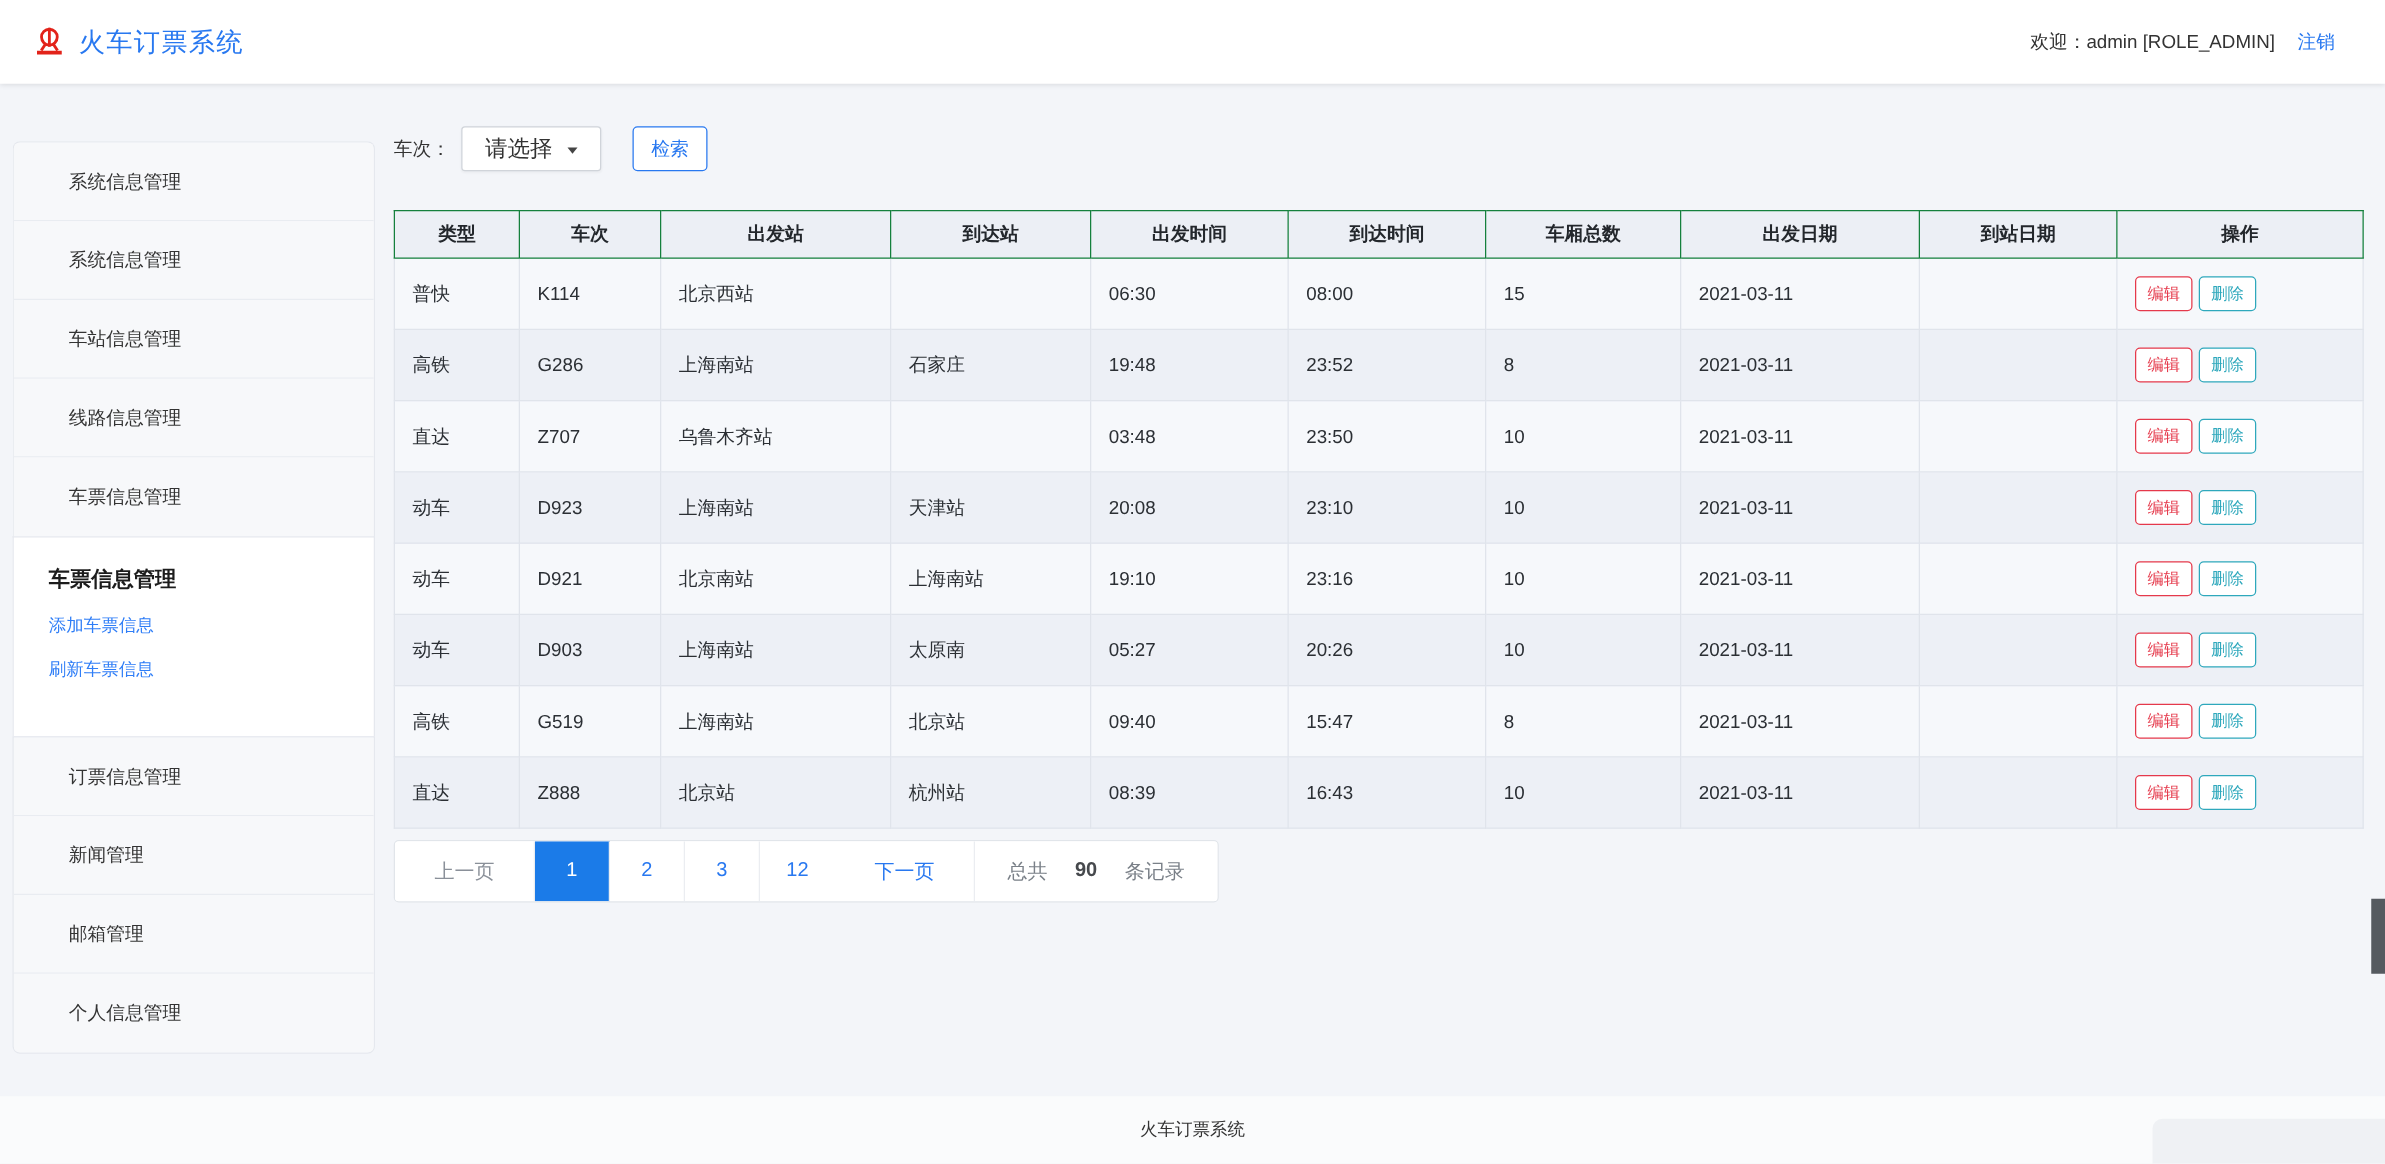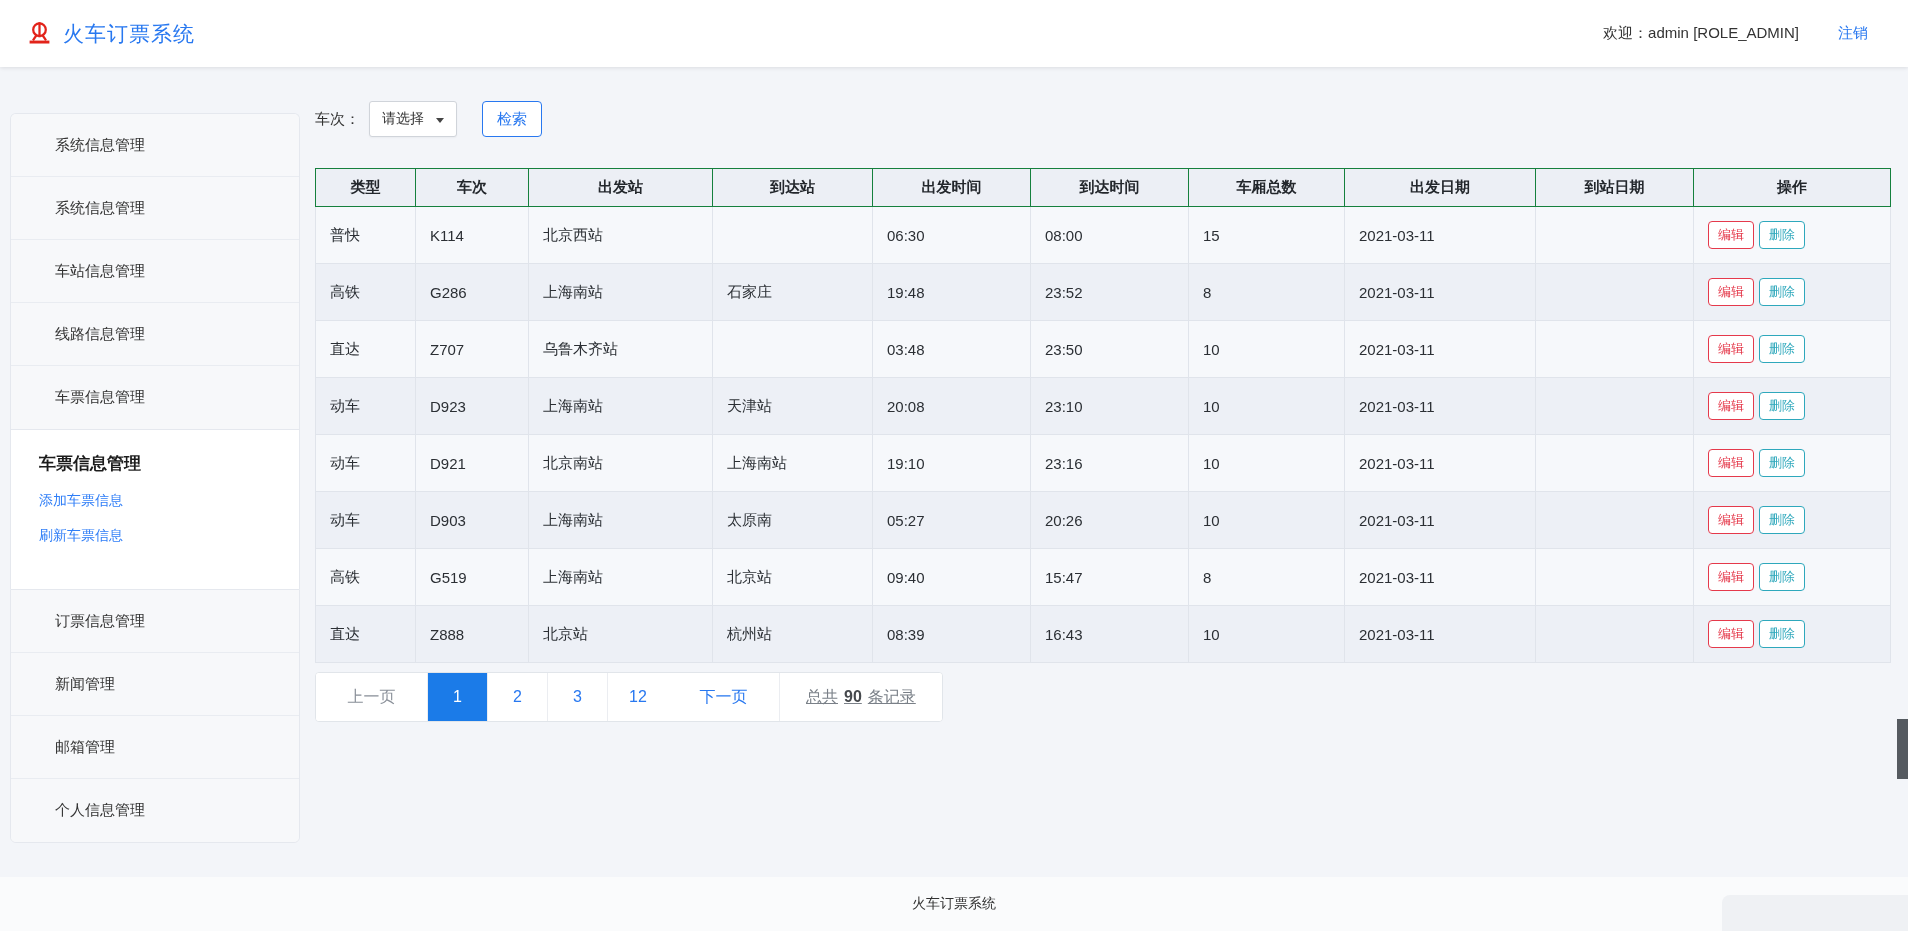--- a/index.html
+++ b/index.html
@@ -10,21 +10,21 @@
   
   .header { position:absolute; left:0; top:0; width:1908px; height:67px;
     background:#fff; box-shadow:0 1px 4px rgba(0,0,0,.10); z-index:5;
     display:flex; align-items:center; justify-content:space-between;
     padding:0 40px 0 26px; }
   .brand { display:flex; align-items:center; gap:10px; }
   .brand .logo-svg { width:27px; height:27px; display:block; }
   .brand-title { color:#2878f0; font-size:21px; font-weight:500; letter-spacing:1px; }
   .user-area { display:flex; align-items:center; gap:18px; font-size:15px; }
   .welcome { color:#333; }
-  .logout-link { color:#2878f0; text-decoration:none; cursor:pointer;margin-left:21px; }
+  .logout-link { color:#2878f0; text-decoration:none; cursor:pointer; }
 
   
   .page { position:absolute; left:0; top:67px; width:1908px; height:864px; }
 
   
   .sidebar { position:absolute; left:10px; top:18px; width:290px; }
   .menu-group { border:1px solid #e5e8ee; border-bottom:none; background:#f7f8fa; }
   .menu-group.first { border-radius:6px 6px 0 0; overflow:hidden;margin-top:28px; }
   .menu-group.last  { border-radius:0 0 6px 6px; overflow:hidden; border-bottom:1px solid #e5e8ee; }
   .menu-item { height:63px; display:flex; align-items:center; padding-left:44px;
@@ -36,23 +36,23 @@
   .expanded-title { font-size:17px; font-weight:bold; color:#1c1c1c; }
   .expanded-link { display:block; margin-top:17px; font-size:14px; color:#2f7ef7;
     text-decoration:none; cursor:pointer; }
 
   
   .content { position:absolute; left:315px; top:0; width:1575px; }
 
   .search-row { position:absolute; left:0; top:34px; height:36px;
     display:flex; align-items:center; }
   .search-label { font-size:15px; color:#333; margin-right:9px; }
-  .select-box { width:88px; height:36px; background:#fff; border:1px solid #d0d4da;
+  .select-box { width:112px; height:36px; background:#fff; border:1px solid #d0d4da;
     border-radius:3px; display:flex; align-items:center; justify-content:center;
-    gap:12px; font-size:14px; color:#333; cursor:pointer; box-shadow:0 1px 2px rgba(0,0,0,.04); }
+    gap:12px; font-size:18px; color:#333; cursor:pointer; box-shadow:0 1px 2px rgba(0,0,0,.04); }
   .select-arrow { width:0; height:0; border-left:4px solid transparent;
     border-right:4px solid transparent; border-top:5px solid #444; margin-top:2px; }
   .search-btn { margin-left:25px; height:36px; padding:0 14px; background:#fff;
     border:1px solid #2878f0; border-radius:4px; color:#2878f0; font-size:15px;
     cursor:pointer; font-family:inherit; }
 
   
   table.trains { position:absolute; left:0; top:101px; width:1575px;
     border-collapse:collapse; table-layout:fixed; }
   table.trains th { height:38px; background:#eceff5; border:1px solid #15803d;
@@ -69,21 +69,21 @@
   
   .pagination { position:absolute; left:0; top:605px; height:50px; display:flex;
     background:#fff; border:1px solid #e1e5ea; border-radius:4px; overflow:hidden; }
   .pg-item { height:100%; display:flex; align-items:center; justify-content:center;
     border-right:1px solid #ebedf1; font-size:16px; cursor:pointer; background:#fff; }
   .pg-item:last-child { border-right:none; }
   .pg-prev { width:112px; color:#8a9099; }
   .pg-num  { width:60px;  color:#2878f0; }
   .pg-num.active { background:#1b7be8; color:#fff; }
   .pg-next { width:112px; color:#2878f0; }
-  .pg-total { padding:0 26px; color:#7a8088; gap:6px; cursor:default;text-decoration:underline; }
+  .pg-total { padding:0 26px; color:#7a8088; gap:22px; cursor:default; }
   .pg-total b { color:#46494d; }
 
   
   .footer { position:absolute; left:0; bottom:0; width:1908px; height:54px;
     background:#fafbfc; display:flex; align-items:center; justify-content:center;
     font-size:14px; color:#333; }
   .corner-overlay { position:absolute; right:0; bottom:0; width:186px; height:36px;
     background:#eff1f4; border-radius:8px 0 0 0; }
   .scrollbar-thumb { position:absolute; right:0; top:652px; width:11px; height:60px;
     background:#555a60; }

